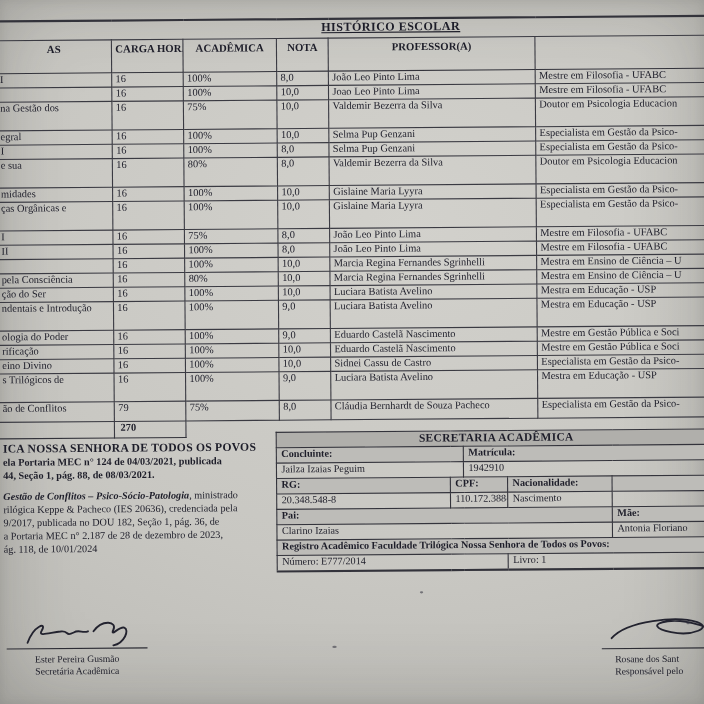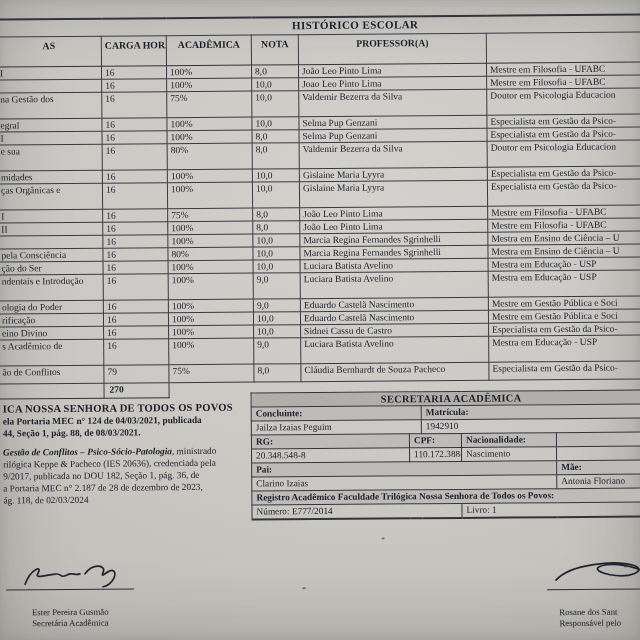--- a/index.html
+++ b/index.html
@@ -24,21 +24,21 @@
   table.hist td{
     border:1px solid #3a3a42;
     font-size:9.5px;line-height:12px;color:#1d1d29;
     padding:0 3px;vertical-align:top;overflow:hidden;white-space:nowrap;
   }
   tr.title-row td{
     border-left:none;border-right:none;
     border-top:2px solid #33333b;border-bottom:1px solid #3a3a42;
     text-align:center;height:15px;padding:1px 0 0 0;
   }
-  .doc-title{font-weight:bold;font-size:11px;letter-spacing:.4px;position:relative;left:-22px;}
+  .doc-title{font-weight:bold;font-size:11px;text-decoration:underline;letter-spacing:.4px;position:relative;left:-22px;}
   tr.head-row td{
     font-weight:bold;text-align:center;font-size:9.8px;line-height:11px;
     height:26px;padding-top:3px;border-bottom:1.5px solid #33333b;
   }
   td.c-subject{text-align:left;padding-left:2px;}
   td.c-num{}
   td.c-prof{text-align:left;padding-left:8px;}
   td.c-tit{text-align:left;padding-left:9px;}
   tr.r-s{height:13px;} tr.r-t{height:26px;} tr.r-c{height:18px;}
   tr.thick-top td{border-top:1.5px solid #33333b;}
@@ -71,21 +71,21 @@
     background:#b0afab;font-weight:bold;text-align:center;font-size:10.4px;
     letter-spacing:.3px;border:1.5px solid #33333b;
   }
   td.lab{font-weight:bold;background:#bdbcb8;}
   tr.sec-last{height:28px;}
   table.sec tr:last-child td{border-bottom:2px solid #33333b;}
 
   
   .sig{position:absolute;text-align:center;}
   .sig .sig-line{border-top:1.5px solid #2c2c34;margin:0;}
-  .sig .sig-name{font-size:8.8px;line-height:10.5px;margin-top:17px;}
+  .sig .sig-name{font-size:8.8px;line-height:10.5px;margin-top:4px;}
   .sig .sig-role{font-size:8.8px;line-height:10.5px;}
   .sig svg{display:block;margin:0 auto -3px auto;}
   .sig-left{left:4px;top:558px;width:128px;}
   .sig-right{left:545px;top:560px;width:140px;text-align:left;}
   .sig-right .sig-name,.sig-right .sig-role{padding-left:12px;white-space:nowrap;}
 
   .speck{position:absolute;background:rgba(45,45,58,.55);border-radius:50%;}
 </style>
 </head>
 <body>
@@ -247,21 +247,21 @@
           </tr>
           <tr class="r-s">
             <td class="c-subject">eino Divino</td>
             <td class="c-num">16</td>
             <td class="c-num">100%</td>
             <td class="c-num">10,0</td>
             <td class="c-prof">Sidnei Cassu de Castro</td>
             <td class="c-tit">Especialista em Gestão da Psico-</td>
           </tr>
           <tr class="r-t">
-            <td class="c-subject">s Acadêmico de</td>
+            <td class="c-subject">s Trilógicos de</td>
             <td class="c-num">16</td>
             <td class="c-num">100%</td>
             <td class="c-num">9,0</td>
             <td class="c-prof">Luciara Batista Avelino</td>
             <td class="c-tit">Mestra em Educação - USP</td>
           </tr>
           <tr class="r-c thick-top">
             <td class="c-subject">ão de Conflitos</td>
             <td class="c-num">79</td>
             <td class="c-num">75%</td>
@@ -282,21 +282,21 @@
 
     <div class="accred">
         <div class="line"><span class="bold-large">ICA NOSSA SENHORA DE TODOS OS POVOS</span></div>
         <div class="line"><span class="bold">ela Portaria MEC n° 124 de 04/03/2021, publicada</span></div>
         <div class="line"><span class="bold">44, Seção 1, pág. 88, de 08/03/2021.</span></div>
         <div class="gap"></div>
         <div class="line"><span class="bold-italic">Gestão de Conflitos – Psico-Sócio-Patologia</span><span class="plain">, ministrado</span></div>
         <div class="line"><span class="plain">rilógica Keppe &amp; Pacheco (IES 20636), credenciada pela</span></div>
         <div class="line"><span class="plain">9/2017, publicada no DOU 182, Seção 1, pág. 36, de</span></div>
         <div class="line"><span class="plain">a Portaria MEC n° 2.187 de 28 de dezembro de 2023,</span></div>
-        <div class="line"><span class="plain">ág. 118, de 02/03/2024</span></div>
+        <div class="line"><span class="plain">ág. 118, de 10/01/2024</span></div>
       </div>
 
     <table class="sec">
       <colgroup>
         <col style="width:158px">
           <col style="width:12px">
           <col style="width:40px">
         <col style="width:95px">
           <col style="width:95px">
       </colgroup>

